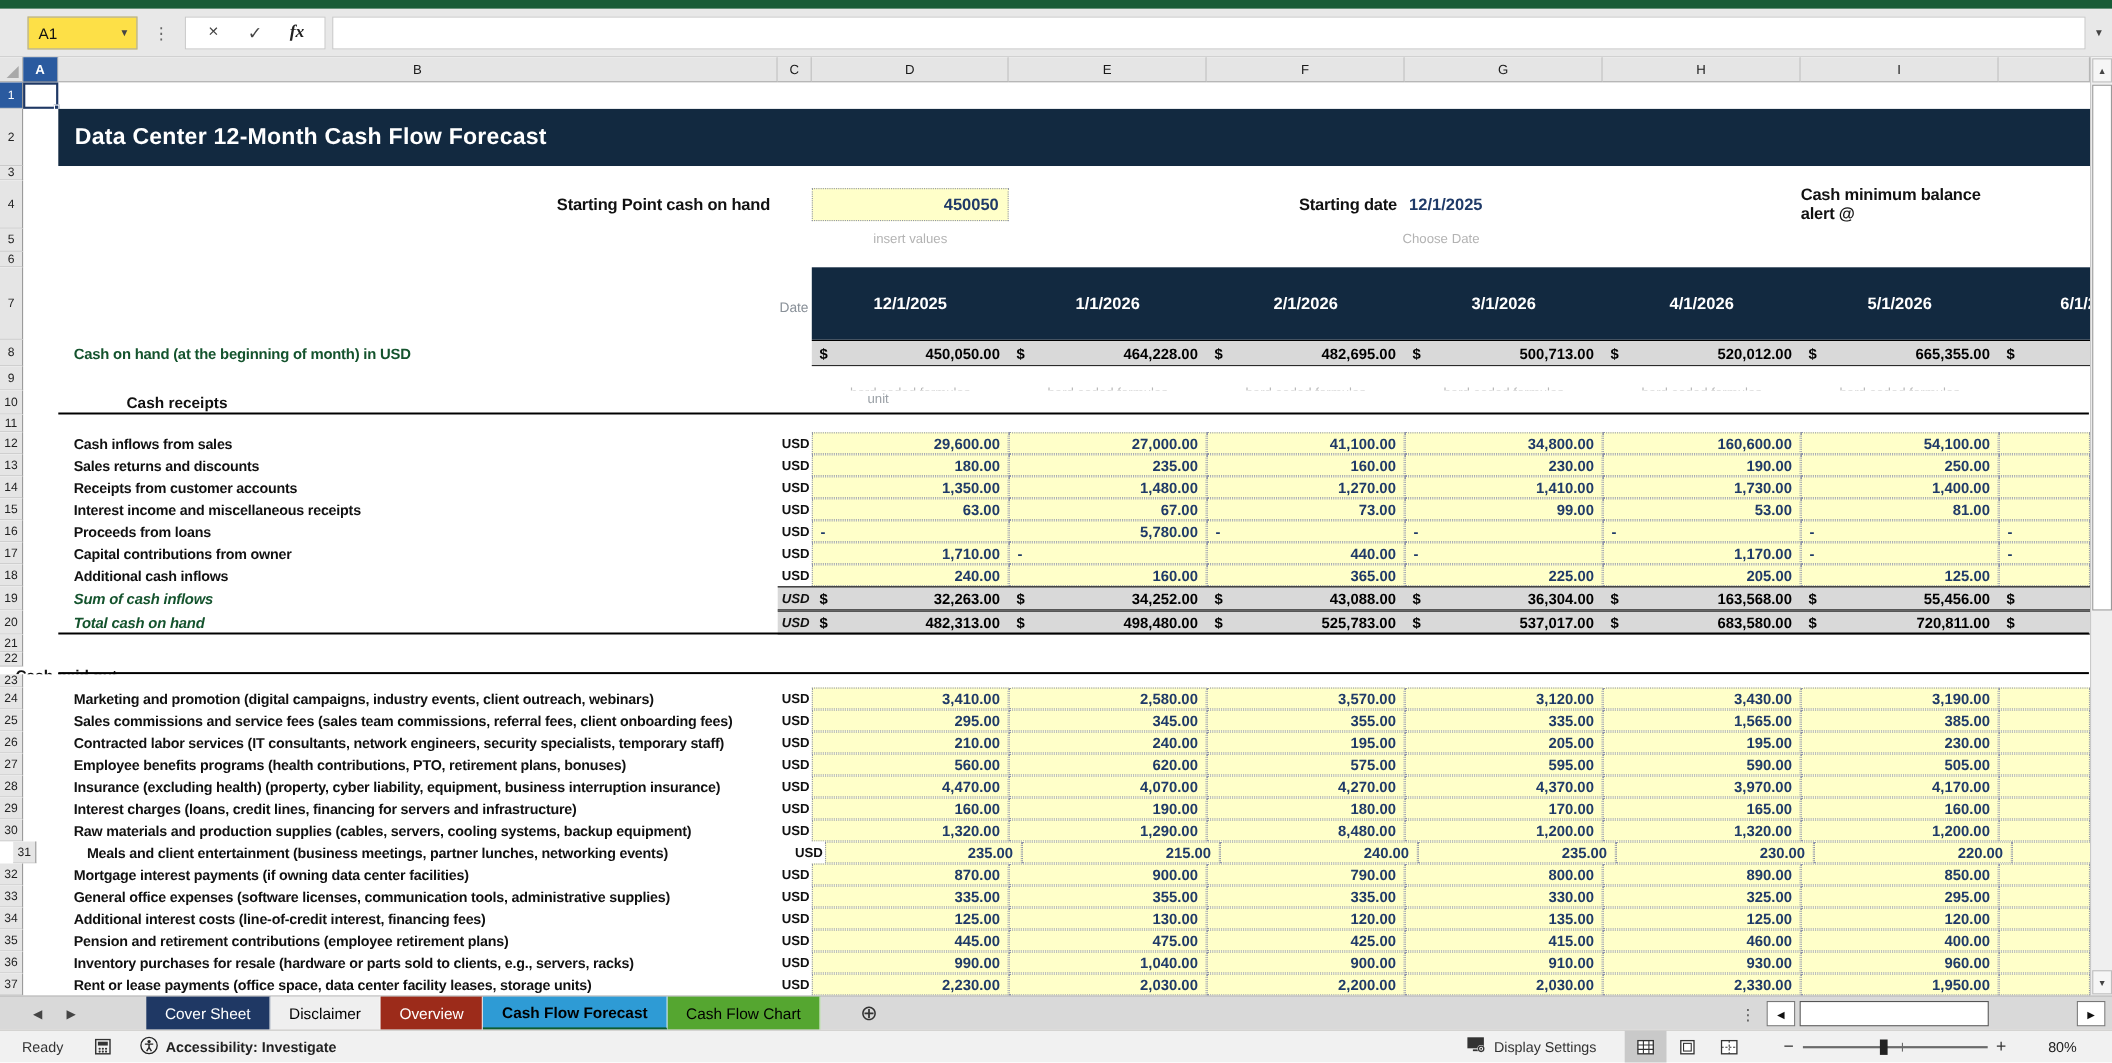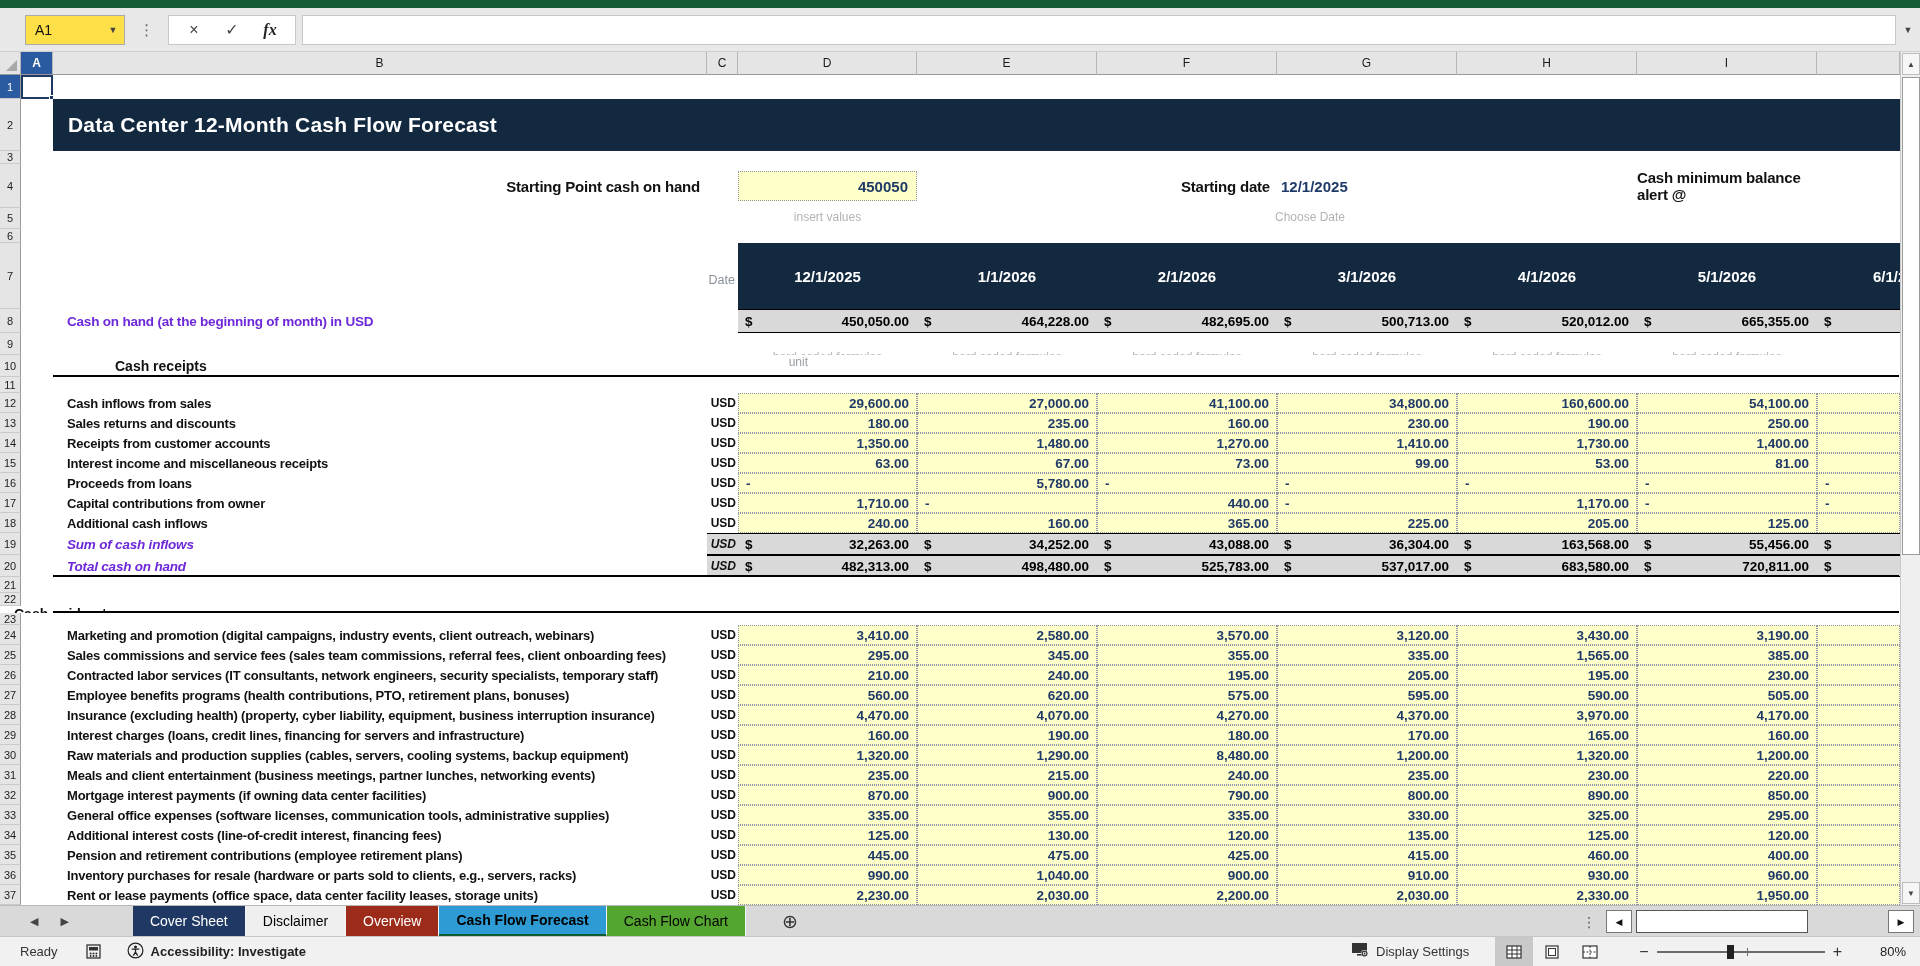--- a/index.html
+++ b/index.html
@@ -64,21 +64,21 @@
   
   .lbl { display:flex; align-items:center; font-size:13px; font-weight:600; color:#111; padding-left:14px; letter-spacing:-0.2px; white-space:nowrap; overflow:hidden; }
   .unit { display:flex; align-items:center; justify-content:flex-end; font-size:12px; font-weight:700; color:#111; padding-right:2px; }
   .unitgray { display:flex; align-items:flex-start; justify-content:flex-end; font-size:12px; color:#9aa0a6; padding-right:2px; }
 
   
   .ycell { background:#ffffc9; outline:1px dotted #8f94a8; outline-offset:-1px; display:flex; align-items:center; justify-content:flex-end; padding-right:8px; font-size:13.5px; font-weight:600; color:#1f3a68; }
   .ycell.dashcell { justify-content:flex-start; padding-left:8px; }
 
   
-  .mlbl { display:flex; align-items:center; font-size:13.5px; font-weight:600; color:#6d28d9; padding-left:14px; letter-spacing:-0.2px; white-space:nowrap; }
+  .mlbl { display:flex; align-items:center; font-size:13.5px; font-weight:600; color:#14532d; padding-left:14px; letter-spacing:-0.2px; white-space:nowrap; }
   .mlbl.ital { font-style:italic; }
   .munit { display:flex; align-items:center; justify-content:flex-end; font-size:12px; font-weight:700; font-style:italic; color:#111; padding-right:2px; }
   .mband { display:flex; background:#d9d9d9; }
   .mband.bord { border-top:1px solid #000; border-bottom:1px solid #000; }
   .mcell { display:flex; align-items:center; justify-content:space-between; padding:0 8px 0 7px; font-size:13.5px; font-weight:700; color:#000; }
   .mcell .mcur { font-weight:700; }
   .hline { position:absolute; left:53px; right:1px; background:#000; }
 
   .fnote { display:flex; align-items:flex-start; justify-content:center; font-size:12px; color:#b8b8b8; padding-top:17px; }
   .seclbl { display:flex; align-items:center; font-size:14px; font-weight:700; color:#111; padding-left:14px; }
@@ -100,21 +100,21 @@
   .hdots { color:#555; font-size:14px; margin-right:10px; }
   .hbtn { width:26px; height:23px; background:#fff; border:1px solid #777; display:flex; align-items:center; justify-content:center; font-size:9px; color:#111; }
   .htrack { width:250px; height:23px; background:#d9d9d9; position:relative; margin:0 4px 0 2px; }
   .hthumb { position:absolute; left:2px; top:0; width:172px; height:23px; background:#fff; border:1px solid #555; }
 
   
   .statusbar { height:30px; background:#f1f1f1; border-top:1px solid #c8c6c4; display:flex; align-items:center; font-size:13px; color:#333; position:relative; }
   .st-ready { margin-left:20px; }
   .st-ico { margin-left:28px; display:flex; align-items:center; }
   .st-acc { margin-left:26px; display:flex; align-items:center; gap:7px; font-weight:700; color:#222; }
-  .st-right { position:absolute; right:14px; display:flex; align-items:center; gap:0; }
+  .st-right { position:absolute; right:32px; display:flex; align-items:center; gap:0; }
   .dispset { display:flex; align-items:center; gap:6px; margin-right:26px; }
   .viewbtn { width:38px; height:30px; display:flex; align-items:center; justify-content:center; }
   .viewbtn.active { background:#c9c9c9; }
   .zoomctl { display:flex; align-items:center; margin-left:22px; }
   .zminus, .zplus { font-size:16px; color:#333; padding:0 8px; }
   .ztrack { width:168px; height:2px; background:#6a6a6a; position:relative; }
   .zthumb { position:absolute; left:42%; top:-6px; width:7px; height:14px; background:#222; }
   .znotch { position:absolute; left:54%; top:-3px; width:1px; height:8px; background:#6a6a6a; }
   .zpct { margin-left:16px; width:40px; text-align:right; font-size:13px; color:#222; }
 </style>
@@ -527,21 +527,21 @@
             <div class="cell w-B lbl">Raw materials and production supplies (cables, servers, cooling systems, backup equipment)</div>
             <div class="cell w-C unit">USD</div>
             <div class="cell w-D ycell">1,320.00</div>
             <div class="cell w-E ycell">1,290.00</div>
             <div class="cell w-F ycell">8,480.00</div>
             <div class="cell w-G ycell">1,200.00</div>
             <div class="cell w-H ycell">1,320.00</div>
             <div class="cell w-I ycell">1,200.00</div>
             <div class="cell w-J ycell dashcell"></div>
           </div>
-          <div class="grow" style="height: 20px;">
+          <div class="grow" style="height: 20px; padding-left: 12px;">
             <div class="rowhdr">31</div>
             <div class="cell w-A"></div>
             <div class="cell w-B lbl">Meals and client entertainment (business meetings, partner lunches, networking events)</div>
             <div class="cell w-C unit">USD</div>
             <div class="cell w-D ycell">235.00</div>
             <div class="cell w-E ycell">215.00</div>
             <div class="cell w-F ycell">240.00</div>
             <div class="cell w-G ycell">235.00</div>
             <div class="cell w-H ycell">230.00</div>
             <div class="cell w-I ycell">220.00</div>

